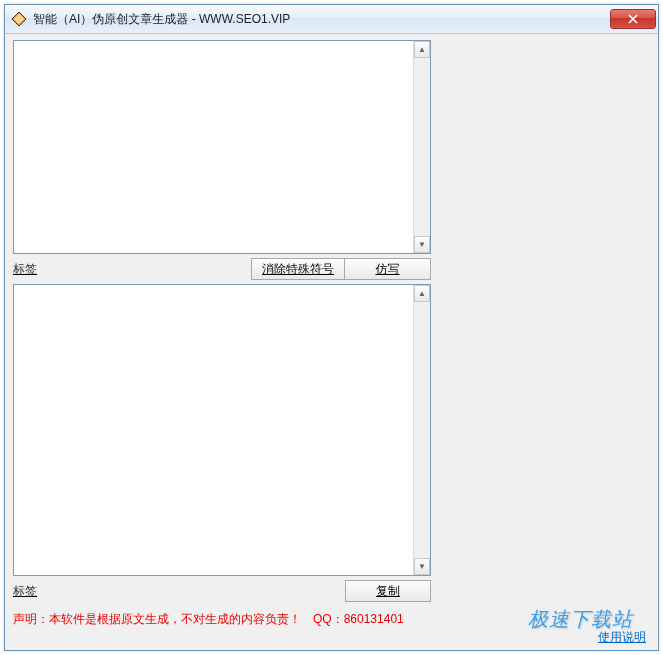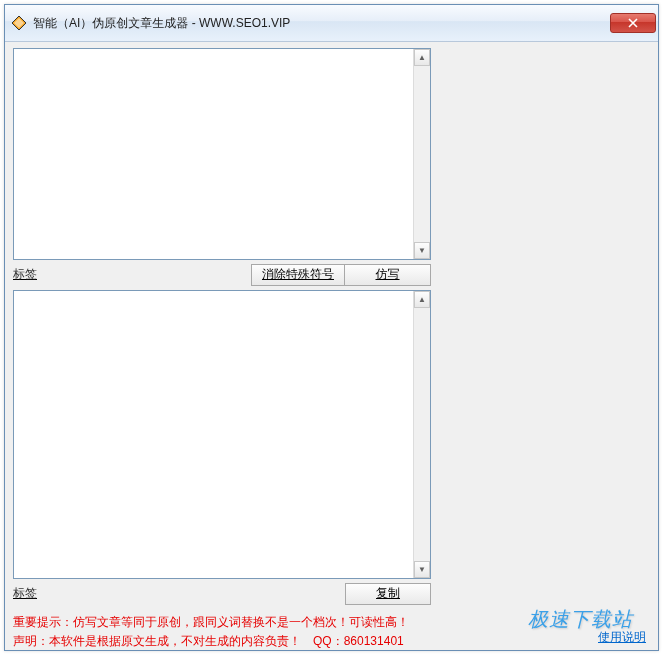--- a/index.html
+++ b/index.html
@@ -14,21 +14,21 @@
 }
 .window {
   position: absolute;
   left: 4px; top: 4px;
   width: 655px; height: 647px;
   border: 1px solid #6a8fb5;
   background: #f0f0f0;
   box-shadow: 0 0 3px rgba(0,0,0,0.15);
 }
 .titlebar {
-  height: 37px;
+  height: 29px;
   background: linear-gradient(#f8fbff, #e6eef8 45%, #d9e6f4 46%, #e8f1fb);
   border-bottom: 1px solid #b8c8db;
   display: flex;
   align-items: center;
   padding: 0 2px 0 6px;
 }
 .titlebar .app-icon {
   width: 16px; height: 16px;
   margin-right: 6px;
   flex-shrink: 0;
@@ -194,21 +194,20 @@
         </div>
       </div>
 
       <div class="row">
         <span class="lbl">标签</span>
         <span class="spacer"></span>
         <button class="btn wide">复制</button>
       </div>
 
       <div class="notes">
-        <div>重要提示：仿写文章等同于原创，跟同义词替换不是一个档次！可读性高！</div>
         <div>声明：本软件是根据原文生成，不对生成的内容负责！　QQ：860131401</div>
       </div>
 
     </div>
     <div class="rightpane"></div>
   </div>
 
   <span class="corner-link">使用说明</span>
 </div>
 

